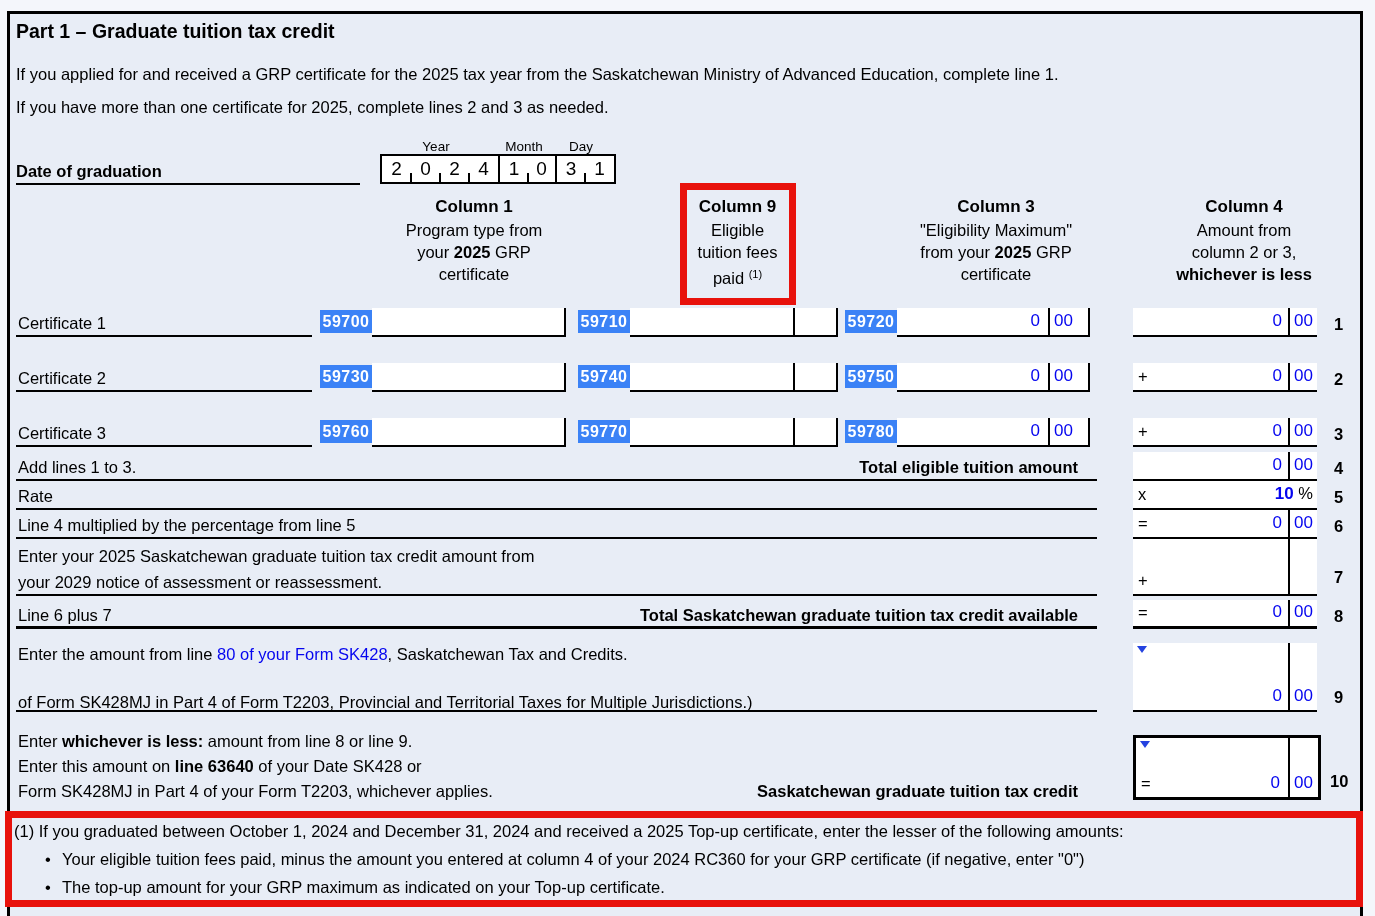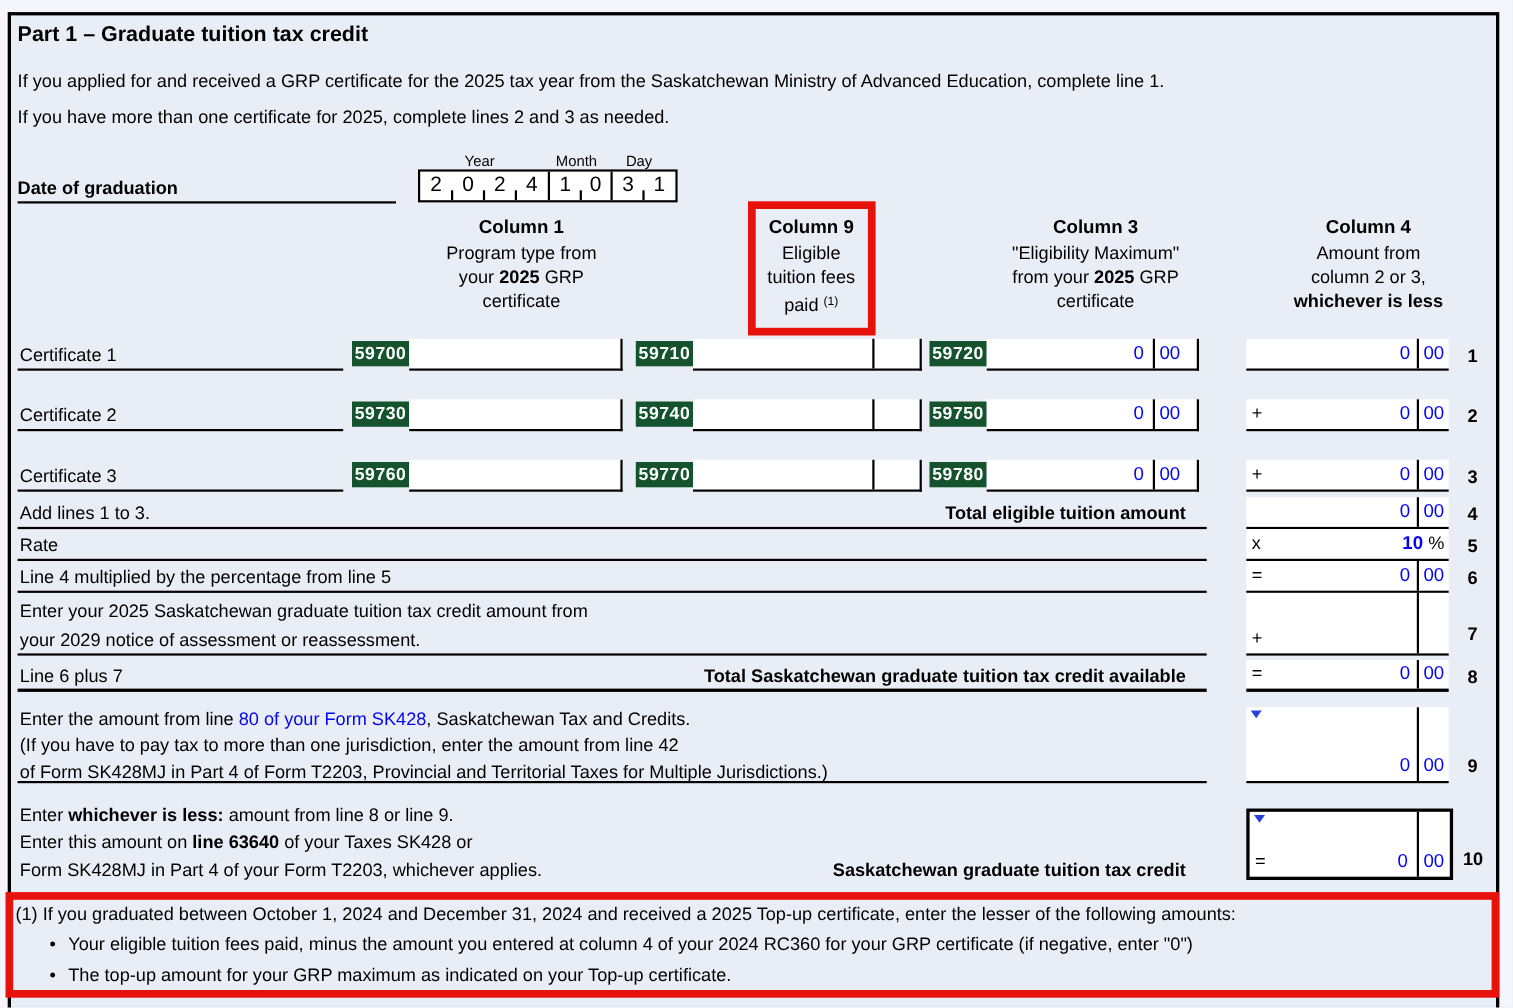--- a/index.html
+++ b/index.html
@@ -16,21 +16,21 @@
   .txt{font-size:16.5px;line-height:20px;white-space:nowrap;}
   .title{font-size:19.5px;font-weight:bold;white-space:nowrap;}
   .b{font-weight:bold;}
   .link{color:var(--blue);}
   .sup{font-size:11px;vertical-align:6px;}
   .hr{position:absolute;height:2px;background:#000;}
   .hr3{position:absolute;height:3px;background:#000;}
   .colhead{position:absolute;text-align:center;}
   .colhead .ct{font-size:17px;font-weight:bold;line-height:24px;}
   .colhead .cl{font-size:16.5px;line-height:22px;white-space:nowrap;}
-  .code{position:absolute;width:52px;height:23px;background:#14532d;color:#fff;
+  .code{position:absolute;width:52px;height:23px;background:#3b82f6;color:#fff;
         font-weight:bold;font-size:16px;line-height:23px;text-align:center;letter-spacing:.5px;}
   .inputbox{position:absolute;background:#fff;border-bottom:2px solid #000;border-right:2px solid #000;}
   .amtbox{position:absolute;background:#fff;border-bottom:2px solid #000;font-size:17px;}
   .amtbox .divider{position:absolute;top:0;bottom:0;width:2px;background:#000;}
   .amtbox .dollars{position:absolute;bottom:4px;color:var(--blue);}
   .amtbox .cents{position:absolute;bottom:4px;color:var(--blue);text-align:right;}
   .amtbox .prefix{position:absolute;left:5px;bottom:4px;color:#000;font-size:16.5px;}
   .amtbox.c3{border-right:2px solid #000;}
   .amtbox.c3 .divider{left:151px;}
   .amtbox.c3 .dollars{right:48px;}
@@ -220,33 +220,32 @@
   <div class="hr3" style="left:16px;top:626px;width:1081px"></div>
   <div class="amtbox c4" style="left:1133px;top:600px;width:184px;height:29px;border-bottom-width:3px">
     <span class="prefix">=</span>
     <span class="divider"></span>
     <span class="dollars">0</span>
     <span class="cents">00</span>
   </div>
   <div class="lineno" style="top:607px">8</div>
 
   <div class="rowlabel" style="top:645px"><span>Enter the amount from line </span><span class="link">80 of your Form SK428</span><span>, Saskatchewan Tax and Credits.</span></div>
-  <div class="rowlabel" style="top:669px">(If you have to pay tax to more than one jurisdiction, enter the amount from line 42</div>
   <div class="rowlabel" style="top:693px">of Form SK428MJ in Part 4 of Form T2203, Provincial and Territorial Taxes for Multiple Jurisdictions.)</div>
   <div class="hr" style="left:16px;top:710px;width:1081px"></div>
   <div class="amtbox c4" style="left:1133px;top:643px;width:184px;height:69px">
     <span class="tri"></span>
     <span class="divider"></span>
     <span class="dollars">0</span>
     <span class="cents">00</span>
   </div>
   <div class="lineno" style="top:688px">9</div>
 
   <div class="rowlabel" style="top:732px"><span>Enter </span><span class="b">whichever is less:</span><span> amount from line 8 or line 9.</span></div>
-  <div class="rowlabel" style="top:757px"><span>Enter this amount on </span><span class="b">line 63640</span><span> of your Taxes SK428 or</span></div>
+  <div class="rowlabel" style="top:757px"><span>Enter this amount on </span><span class="b">line 63640</span><span> of your Date SK428 or</span></div>
   <div class="rowlabel" style="top:782px">Form SK428MJ in Part 4 of your Form T2203, whichever applies.</div>
   <div class="totlabel" style="left:600px;top:782px;width:478px">Saskatchewan graduate tuition tax credit</div>
   <div class="amtbox c4" style="left:1133px;top:735px;width:188px;height:65px;border:3px solid #000">
     <span class="tri"></span>
     <span class="prefix">=</span>
     <span class="divider" style="left:152px"></span>
     <span class="dollars" style="right:38px">0</span>
     <span class="cents" style="left:158px">00</span>
   </div>
   <div class="lineno" style="left:1330px;top:772px">10</div>

